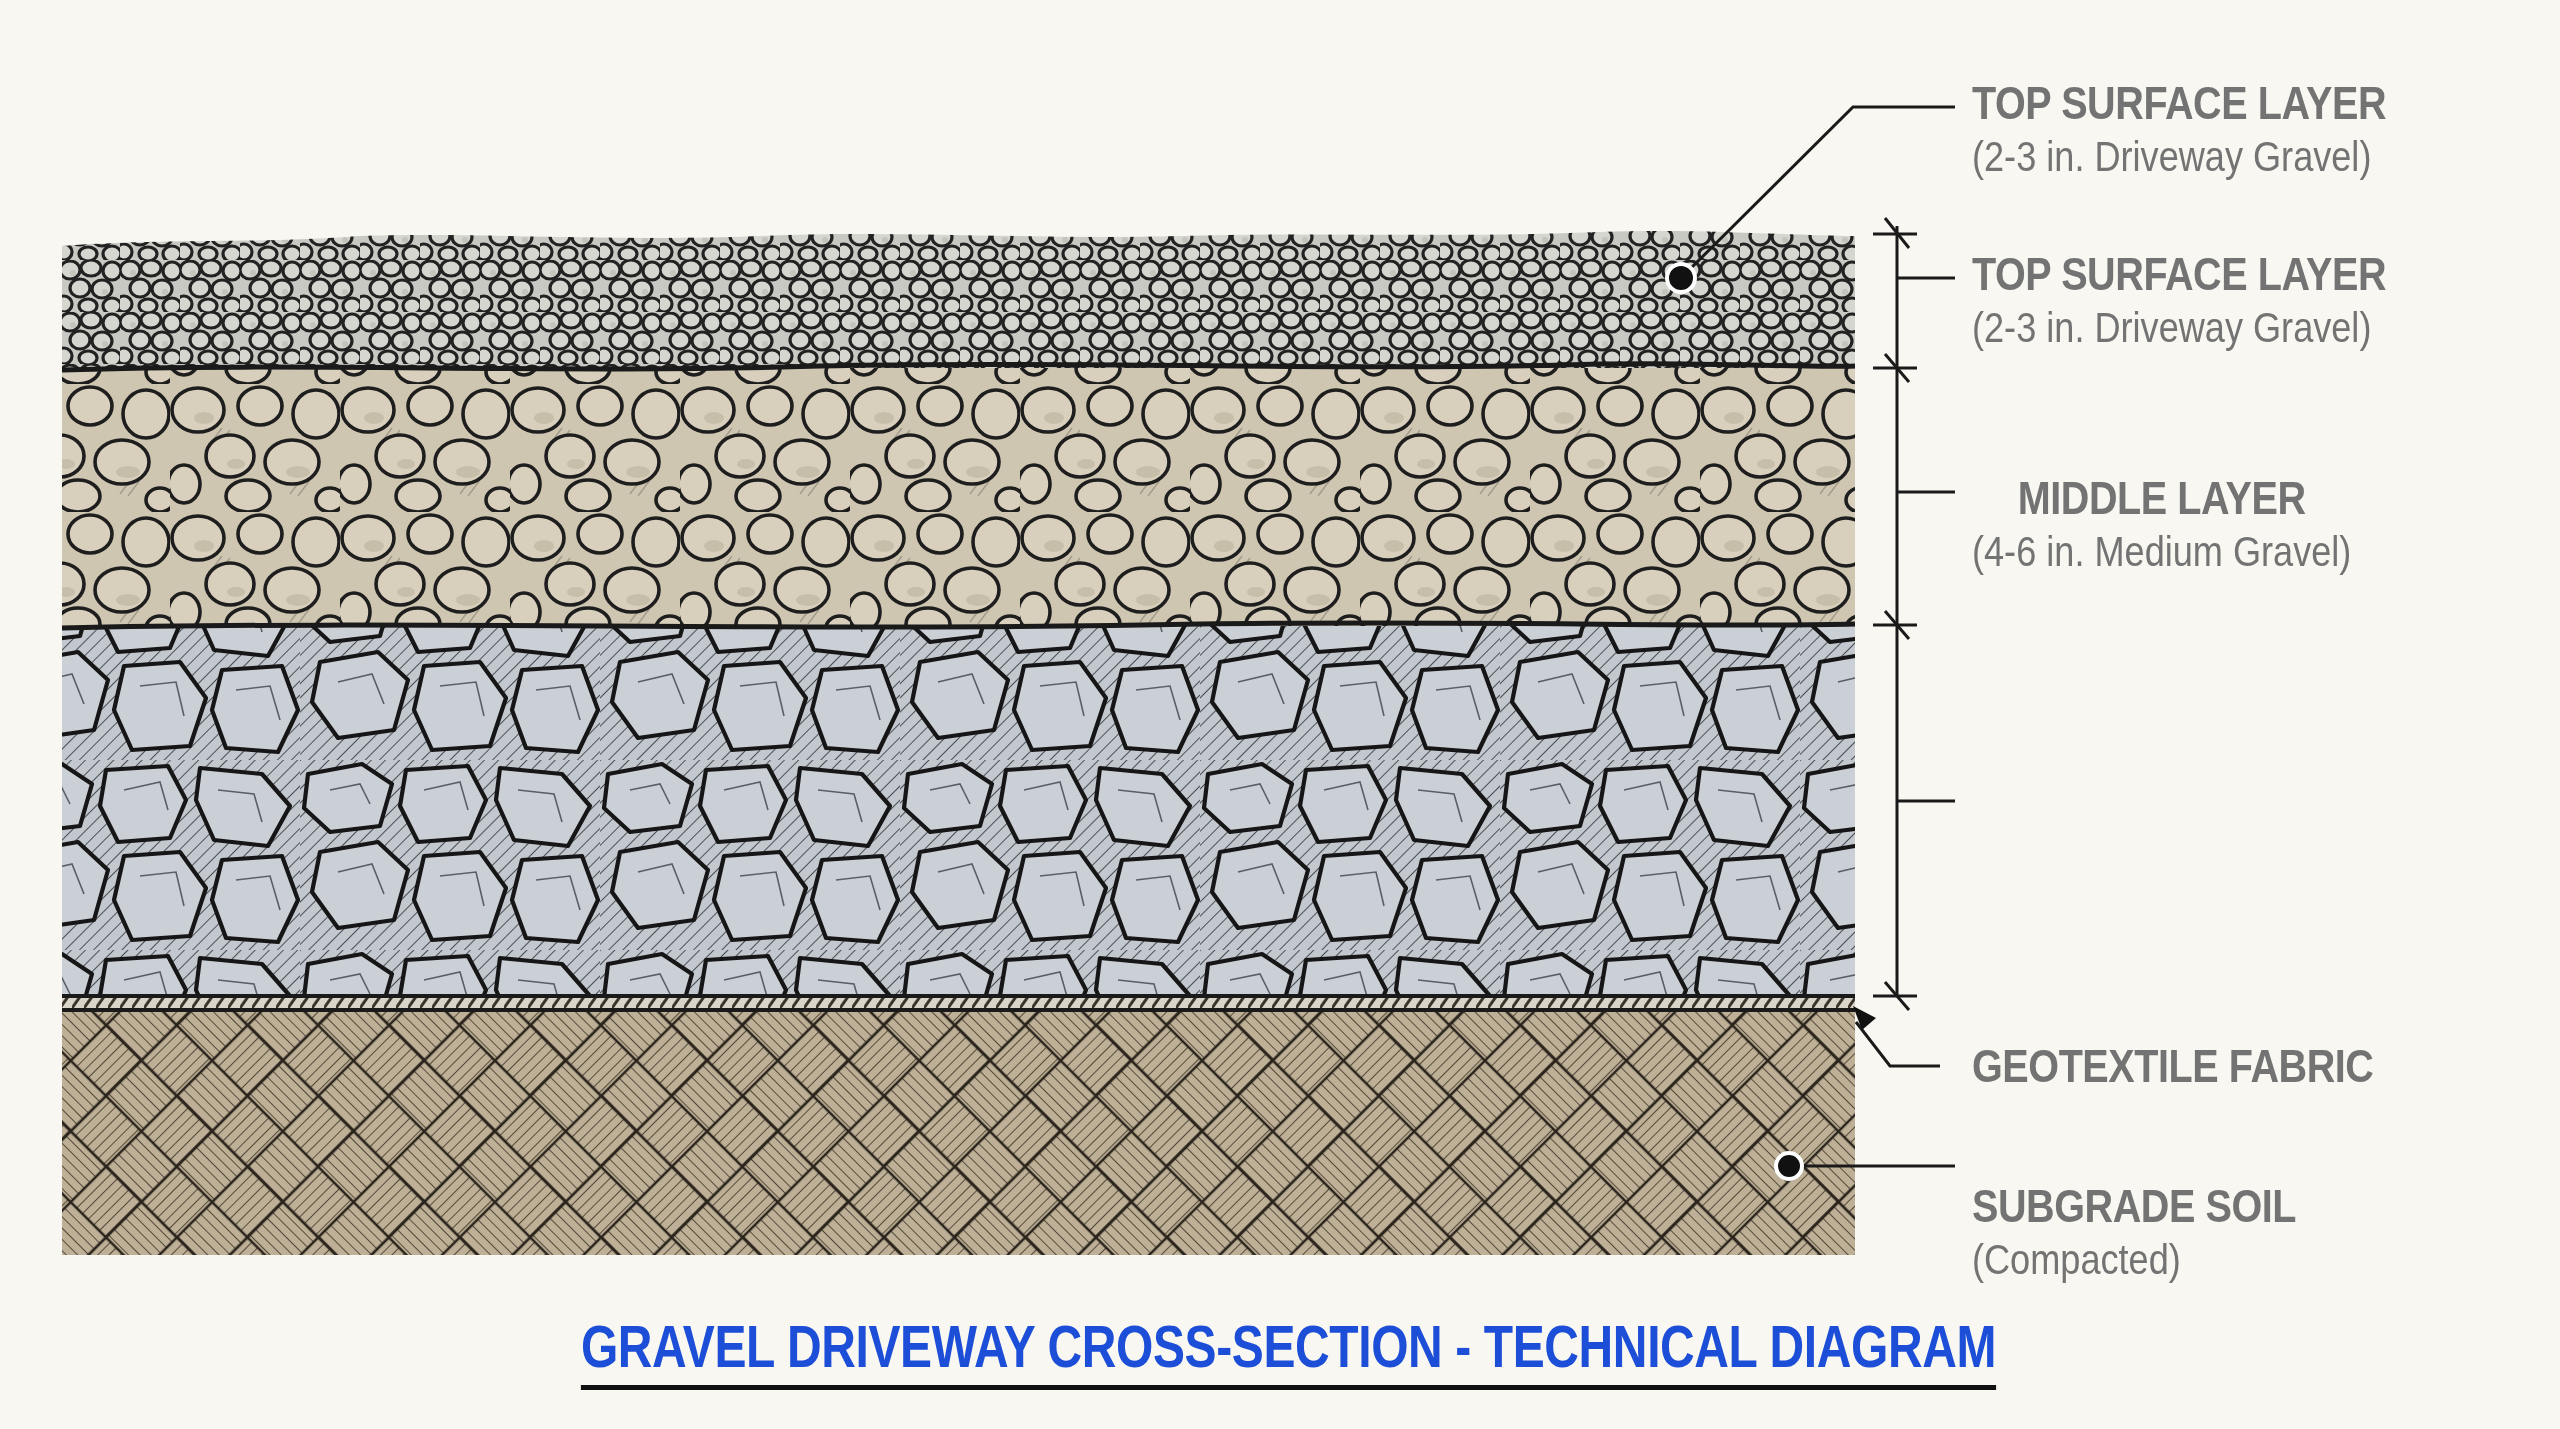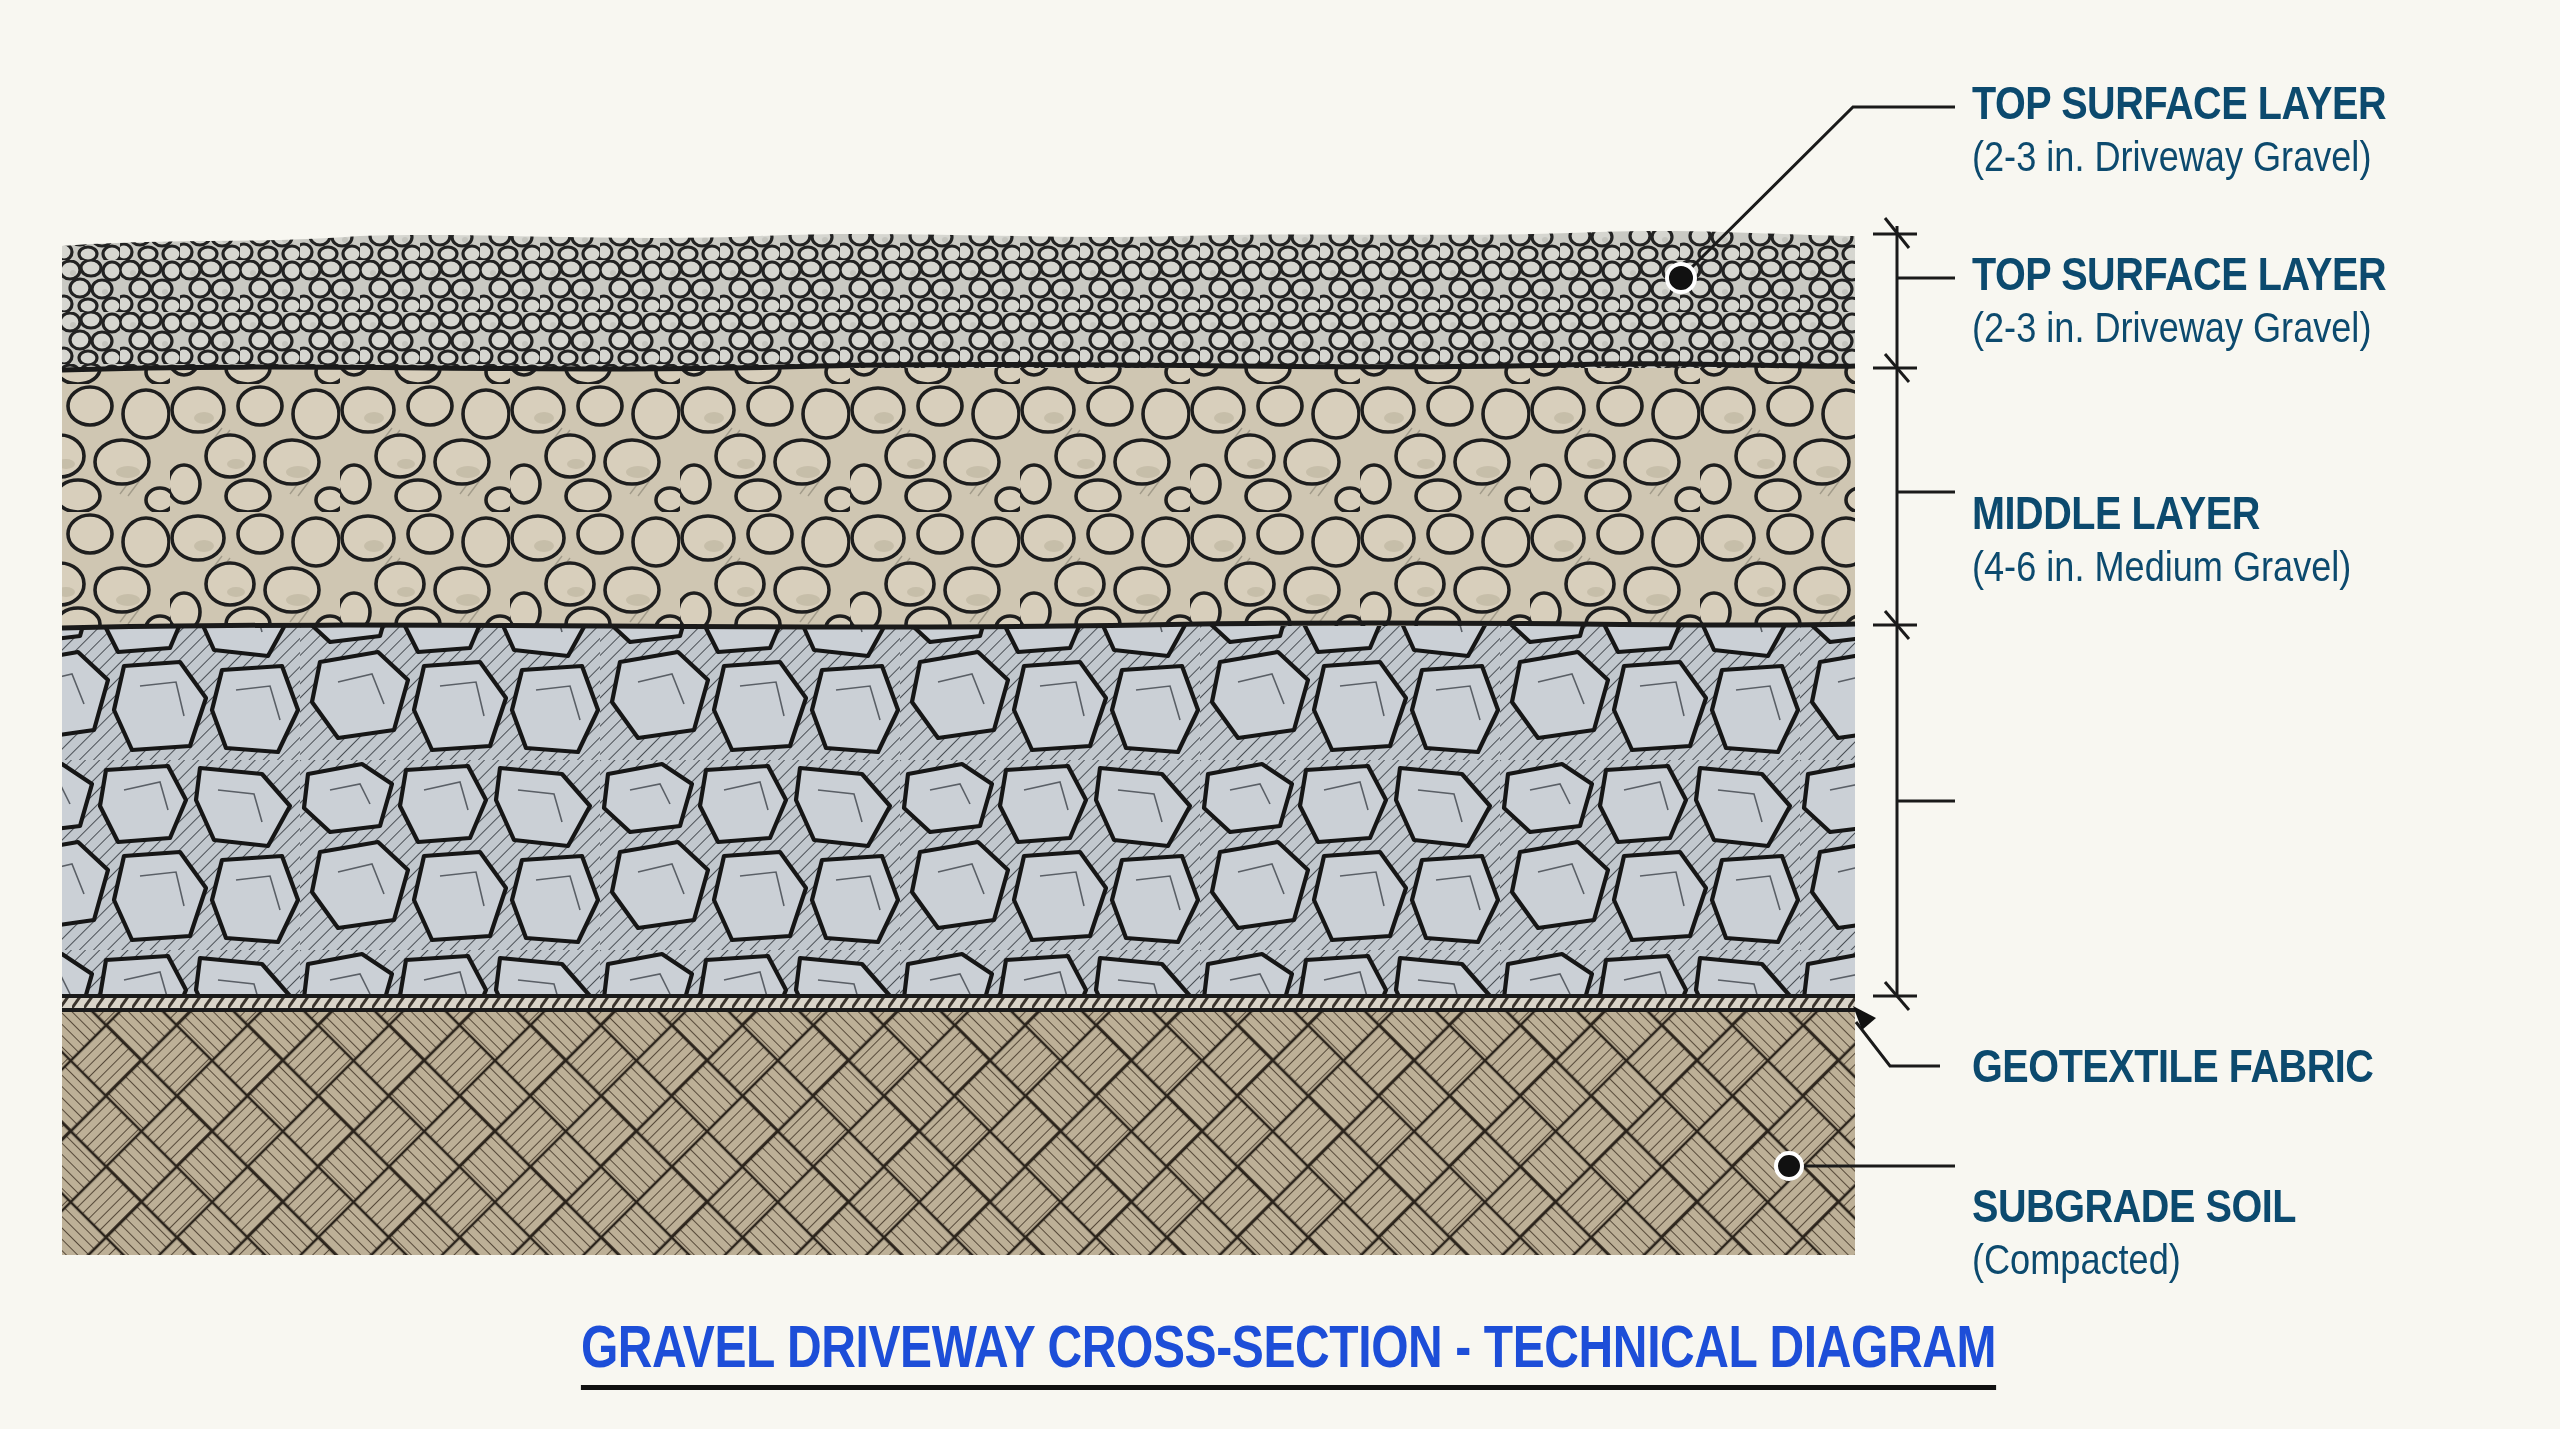--- a/index.html
+++ b/index.html
@@ -20,21 +20,21 @@
     position: absolute;
     left: 0;
     top: 0;
     width: 2560px;
     height: 1429px;
   }
   .label {
     position: absolute;
     left: 1972px;
     font-family: "Liberation Sans", "DejaVu Sans", sans-serif;
-    color: #0c4a6e;
+    color: #737373;
     white-space: nowrap;
   }
   .label .title {
     display: block;
     font-weight: bold;
     font-size: 46px;
     letter-spacing: -0.5px;
     transform: scaleX(0.86);
     transform-origin: left center;
     line-height: 54px;
@@ -214,21 +214,21 @@
   </svg>
 
   <div class="label" style="top:76px;">
     <span class="title">TOP SURFACE LAYER</span>
     <span class="sub">(2-3 in. Driveway Gravel)</span>
   </div>
   <div class="label" style="top:247px;">
     <span class="title">TOP SURFACE LAYER</span>
     <span class="sub">(2-3 in. Driveway Gravel)</span>
   </div>
-  <div class="label" style="top:486px;">
+  <div class="label" style="top:471px;text-align:center;">
     <span class="title">MIDDLE LAYER</span>
     <span class="sub">(4-6 in. Medium Gravel)</span>
   </div>
   <div class="label" style="top:1039px;">
     <span class="title">GEOTEXTILE FABRIC</span>
   </div>
   <div class="label" style="top:1179px;">
     <span class="title">SUBGRADE SOIL</span>
     <span class="sub">(Compacted)</span>
   </div>

